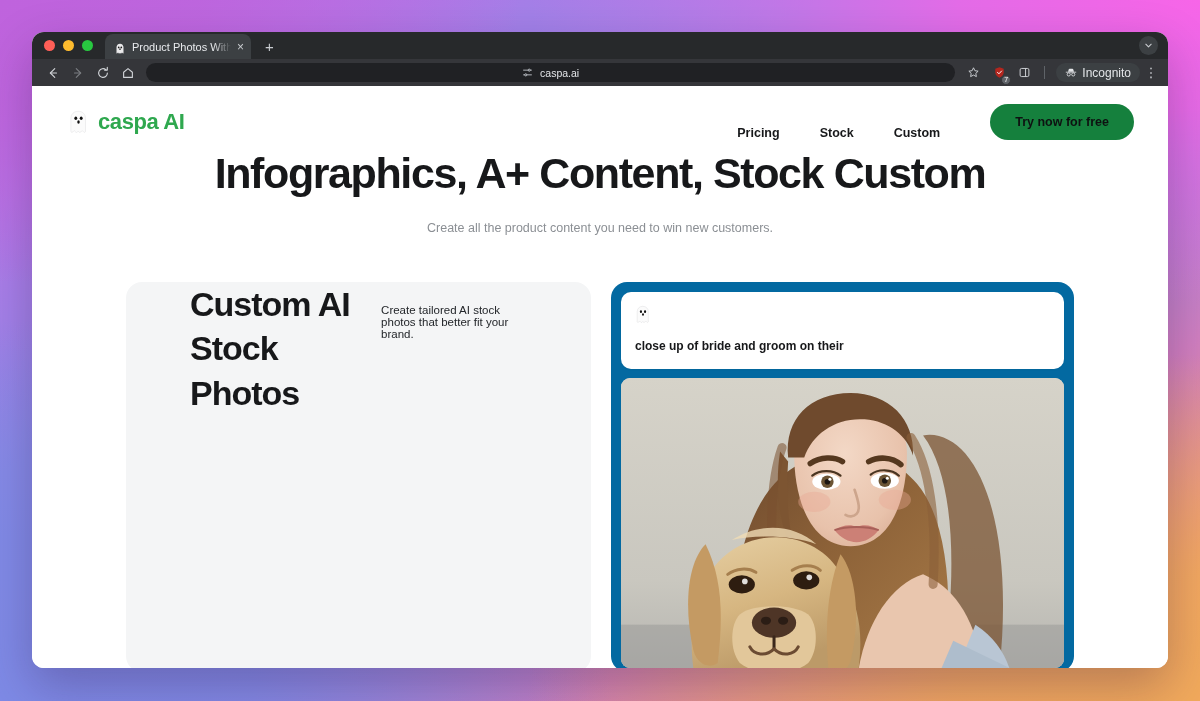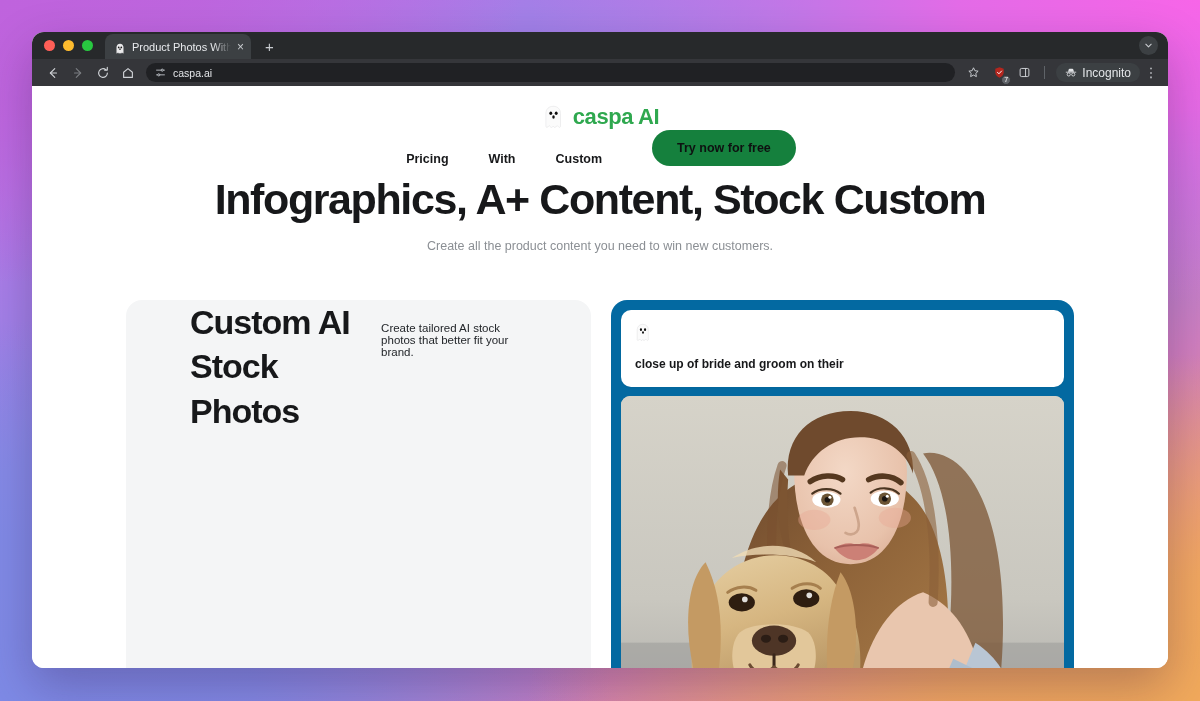--- a/index.html
+++ b/index.html
@@ -76,20 +76,21 @@
   .nav-btn {
     width:25px; height:25px; display:flex; align-items:center; justify-content:center;
     color:#cfd2d6; flex:none;
   }
   .nav-btn.dim { color:#7a7d81; }
   .nav-btn svg { display:block; }
   .omnibox {
     flex:1; height:19px; background:#202124; border-radius:10px;
     display:flex; align-items:center; gap:7px; padding:0 9px; margin:16px 6px;
     min-width:0;
+    justify-content:center;
   }
   .omni-url { color:#e3e5e8; font-size:10.5px; white-space:nowrap; }
   .tb-right { display:flex; align-items:center; gap:2px; flex:none; }
   .ext-badge { position:relative; width:22px; height:22px; display:flex; align-items:center; justify-content:center; }
   .badge-num {
     position:absolute; right:-1px; bottom:-1px;
     background:#5f6368; color:#fff; font-size:7px;
     min-width:10px; height:10px; border-radius:5px;
     display:flex; align-items:center; justify-content:center;
     padding:0 2px; border:1px solid #35363a;
@@ -101,37 +102,36 @@
   }
   .incognito-pill span { color:#e3e5e8; font-size:12px; }
   .divider-v { width:1px; height:13px; background:#5f6368; margin:0 5px; }
   .kebab { color:#cfd2d6; font-size:13px; width:18px; text-align:center; line-height:1; }
 
   
   .page { flex:1; background:#fff; overflow:hidden; position:relative; }
   .site-header {
     display:flex; align-items:center; justify-content:space-between;
     padding:18px 34px 0 36px;
-    flex-direction:column;
   }
   .brand { display:flex; align-items:center; gap:9px; }
   .ghost-logo { width:21px; height:24px; position:relative; }
   .brand-name { color:#2fa84f; font-size:22px; font-weight:700; letter-spacing:-0.4px; }
   .nav { display:flex; align-items:flex-end; gap:40px; }
   .nav-link { color:#17181a; font-size:12.5px; font-weight:600; }
   .cta {
     background:#15803d; color:#0e1111; font-size:12.5px; font-weight:700;
     border:none; border-radius:22px; padding:11px 25px; cursor:pointer; margin-left:10px;
   }
   .hero { text-align:center; padding:10px 0 0; }
   .hero-title {
     font-size:43px; font-weight:700; color:#17181a;
     letter-spacing:-1.4px; line-height:1.1;
   }
-  .hero-sub { margin-top:16px; font-size:12.5px; color:#8b8f94; }
+  .hero-sub { margin-top:24px; font-size:12.5px; color:#8b8f94; }
 
   .cards {
     display:flex; gap:20px; padding:0 94px; margin-top:47px;
   }
   .card-left {
     width:465px; background:#f4f5f6; border-radius:16px;
     padding:0 64px; display:flex; flex-direction:row; justify-content:center;
     height:390px;
   }
   .card-left h2 {
@@ -275,21 +275,21 @@
             <ellipse cx="7.8" cy="8.3" rx="1.45" ry="1.75" fill="#101010"></ellipse>
             <ellipse cx="13.2" cy="8.3" rx="1.45" ry="1.75" fill="#101010"></ellipse>
             <ellipse cx="10.5" cy="12" rx="1.25" ry="1.7" fill="#101010"></ellipse>
           </svg>
         </span>
         <span class="brand-name">caspa AI</span>
       </div>
 
       <div class="nav">
         <a class="nav-link">Pricing</a>
-        <a class="nav-link">With</a>
+        <a class="nav-link">Stock</a>
         <a class="nav-link">Custom</a>
         <button class="cta">Try now for free</button>
       </div>
     </div>
 
     <div class="hero">
       <h1 class="hero-title">Infographics, A+ Content, Stock Custom</h1>
       <p class="hero-sub">Create all the product content you need to win new customers.</p>
     </div>
 

